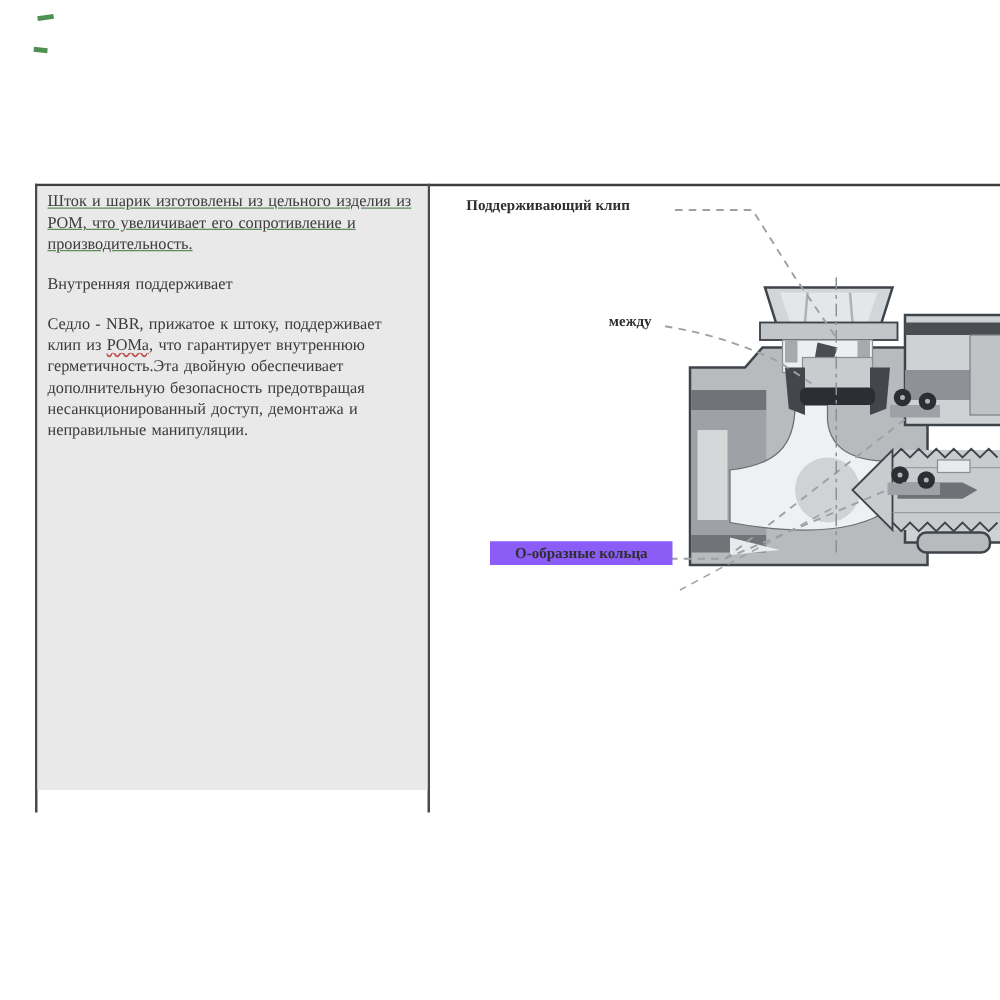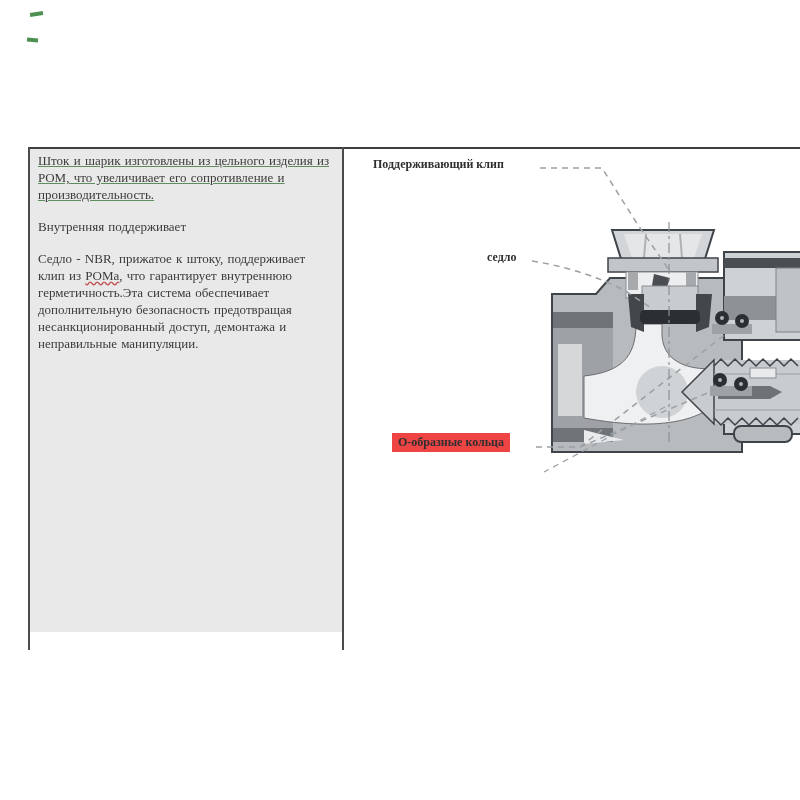--- a/index.html
+++ b/index.html
@@ -22,21 +22,21 @@
   .mark-green{text-decoration:underline;text-decoration-style:wavy;
               text-decoration-color:#3f8f3f;}
   .mark-red{text-decoration:underline;text-decoration-style:wavy;
             text-decoration-color:#c0504d;}
 
   
   .dlabel{position:absolute;font-weight:bold;font-size:12px;color:#2f2f2f;
           white-space:nowrap;}
   .lbl-clip{left:349px;top:157px;}
   .lbl-seat{left:463px;top:250px;}
-  .lbl-orings{left:368px;top:433px;background:#ef4444;padding:2px 6px;}
+  .lbl-orings{left:368px;top:433px;background:#8b5cf6;padding:2px 20px;}
 
   
   .gmark{position:absolute;background:var(--mark,#2f7d32);height:4px;opacity:.85;}
   .gmark.a{left:6px;top:12px;width:13px;transform:rotate(-8deg);}
   .gmark.b{left:3px;top:38px;width:11px;transform:rotate(6deg);}
 
   svg{position:absolute;left:0;top:0;}
 </style>
 </head>
 <body>
@@ -48,21 +48,21 @@
 
   <div class="rule-top"></div>
   <div class="vline l"></div>
   <div class="vline m"></div>
   <div class="vline r"></div>
 
   <div class="panel-bg">
     <div class="panel-text">
         <p class="para underline-green"><span>Шток и шарик изготовлены из цельного изделия из POM, что увеличивает его сопротивление и производительность.</span></p>
         <p class="para"><span>Внутренняя поддерживает</span></p>
-        <p class="para"><span>Седло - NBR, прижатое к штоку, поддерживает клип из </span><span class="mark-red">POMа</span><span>, что гарантирует внутреннюю герметичность.Эта система обеспечивает дополнительную  безопасность предотвращая несанкционированный доступ, демонтажа и неправильные манипуляции.</span></p>
+        <p class="para"><span>Седло - NBR, прижатое к штоку, поддерживает клип из </span><span class="mark-red">POMа</span><span>, что гарантирует внутреннюю герметичность.Эта двойную обеспечивает дополнительную  безопасность предотвращая несанкционированный доступ, демонтажа и неправильные манипуляции.</span></p>
       </div>
   </div>
 
   <svg width="800" height="800" viewBox="0 0 800 800">
 
     <rect x="777" y="151" width="16" height="319" style="fill:var(--strip)"></rect>
 
     <path d="M528,294 L572,294 L586,278 L704,278 L716,294 L718,294 L718,452 L528,452 Z" style="fill:var(--metal-mid);stroke:var(--outline);stroke-width:2"></path>
 
     <rect x="529" y="312" width="60" height="16" style="fill:#707478"></rect>
@@ -121,16 +121,16 @@
 
     <path d="M516,168 H578 L612,222 L645,270" style="fill:none;stroke:var(--leader);stroke-width:1.5;stroke-dasharray:6 5"></path>
     <path d="M508,261 C540,266 572,276 600,290 L627,308" style="fill:none;stroke:var(--leader);stroke-width:1.5;stroke-dasharray:6 5"></path>
     <path d="M512,447 H556 L700,386" style="fill:none;stroke:var(--leader);stroke-width:1.5;stroke-dasharray:6 5"></path>
     <path d="M556,447 L707,330" style="fill:none;stroke:var(--leader);stroke-width:1.5;stroke-dasharray:6 5"></path>
     <path d="M641,407 L520,472" style="fill:none;stroke:var(--leader);stroke-width:1.2;stroke-dasharray:6 5"></path>
     <path d="M645,222 V446" style="fill:none;stroke:#8b9095;stroke-width:1.2;stroke-dasharray:10 4 3 4"></path>
   </svg>
 
   <div class="dlabel lbl-clip">Поддерживающий клип</div>
-  <div class="dlabel lbl-seat">седло</div>
+  <div class="dlabel lbl-seat">между</div>
   <div class="dlabel lbl-orings">О-образные кольца</div>
 
 </div>
 
 </body></html>

